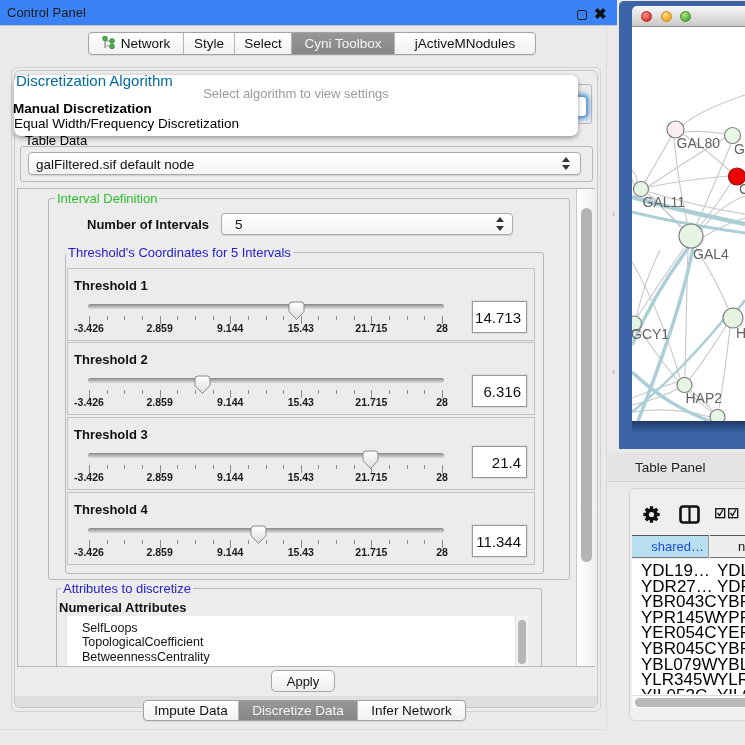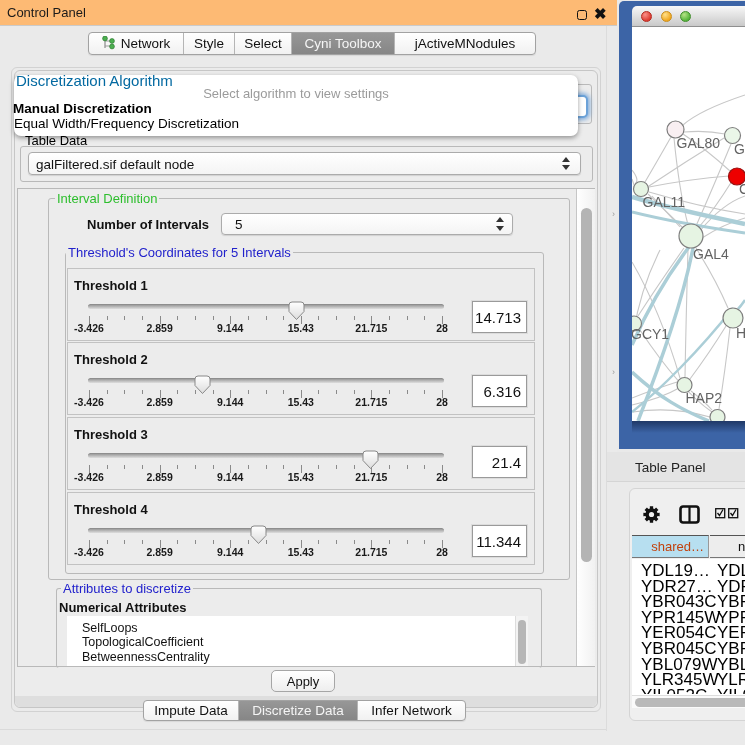--- a/index.html
+++ b/index.html
@@ -4,21 +4,21 @@
 <style>
 * { margin:0; padding:0; box-sizing:border-box; }
 html,body { width:745px; height:745px; overflow:hidden; background:#e9e9e9;
   font-family:"Liberation Sans", sans-serif; -webkit-font-smoothing:antialiased; }
 .abs { position:absolute; }
 #stage { position:relative; width:745px; height:745px; }
 
 
 #cpwin { left:0; top:0; width:617px; height:745px; background:#eaeaea; }
 #cpedge { left:606px; top:26px; width:1px; height:705px; background:#dcdcdc; }
-#cptitle { left:0; top:0; width:617px; height:26px; background:#fdba74;
+#cptitle { left:0; top:0; width:617px; height:26px; background:#3b82f6;
   border-bottom:1px solid #cacaca; }
 #cptitle .t { position:absolute; left:7px; top:5px; font-size:13px; color:#1a1a1a; }
 #floatic { left:577px; top:10px; width:10px; height:10px; border:1.6px solid #111;
   border-radius:2.5px; }
 #closeic { left:594px; top:5px; font-size:15px; font-weight:bold; color:#111; }
 
 
 .seg { position:absolute; display:flex; border:1px solid #a2a2a2; border-radius:4px;
   background:linear-gradient(#ffffff,#f1f1f1); overflow:hidden; box-shadow:0 1px 1px rgba(0,0,0,0.08); }
 .seg .s { display:flex; align-items:center; justify-content:center; font-size:13.5px;
@@ -106,21 +106,21 @@
 
 
 #tparea { left:607px; top:452px; width:138px; height:293px; background:#eaeaea; }
 #tptitle { left:607px; top:452px; width:138px; height:30px; background:#e4e4e4;
   border-bottom:1px solid #d5d5d5; }
 #tptitle .t { position:absolute; left:28px; top:8px; font-size:13.5px; color:#222; }
 #tcontainer { left:629px; top:488px; width:126px; height:233px; background:#efefef;
   border:1px solid #d4d4d4; border-radius:6px; }
 #thead1 { left:632px; top:535px; width:77px; height:23px; background:#b7dff0;
   border-top:1px solid #555; border-bottom:1px solid #777; border-right:1px solid #999;
-  font-size:13px; color:#c2410c; display:flex; align-items:center; justify-content:flex-end; padding-right:4px; }
+  font-size:13px; color:#1d4ed8; display:flex; align-items:center; justify-content:flex-end; padding-right:4px; }
 #thead2 { left:710px; top:535px; width:35px; height:23px; background:#ededed;
   border-top:1px solid #555; border-bottom:1px solid #777;
   font-size:13px; color:#111; display:flex; align-items:center; padding-left:28px; }
 #tbody { left:632px; top:559px; width:113px; height:135px; background:#fff; overflow:hidden; }
 .trow { position:absolute; font-size:17px; color:#000; white-space:nowrap; }
 #hsb { left:632px; top:695px; width:113px; height:13px; background:#fafafa; border-top:1px solid #ddd; }
 #hsb .th { position:absolute; left:3px; top:2px; width:115px; height:9px; background:#b9b9b9; border-radius:4.5px; }
 #twhite2 { left:632px; top:694px; width:113px; height:13px; background:#fff; }
 </style>
 </head>

